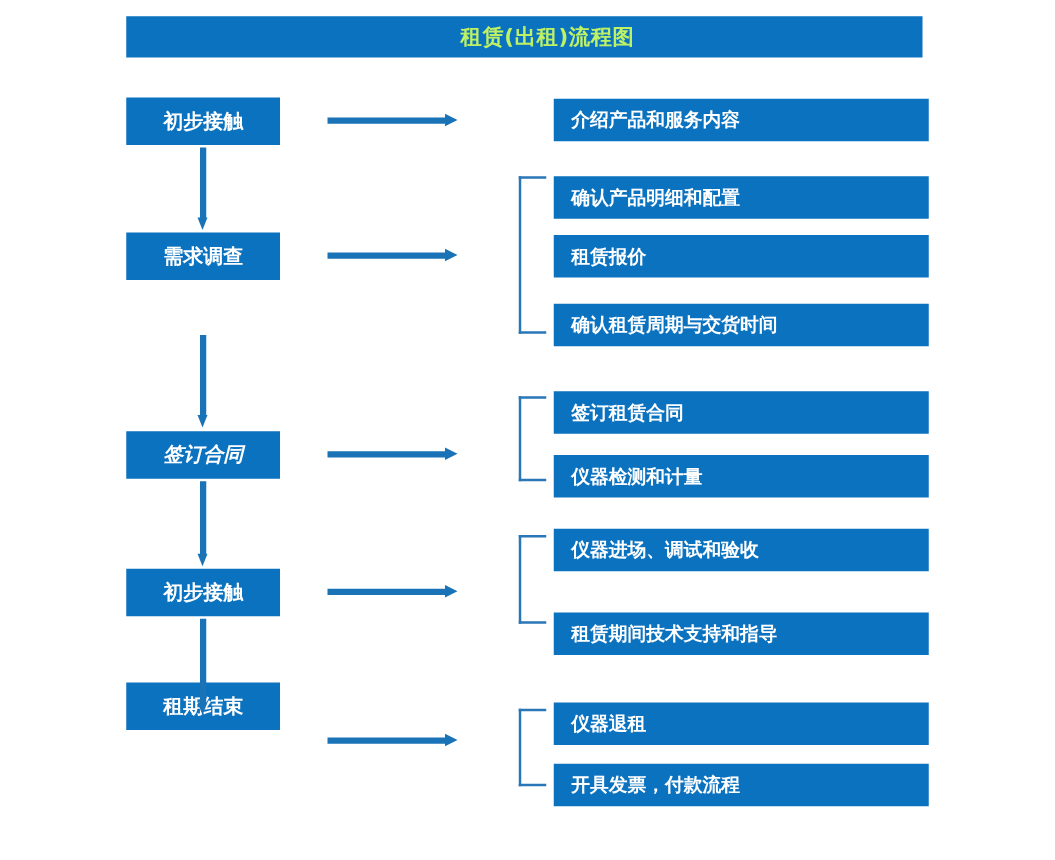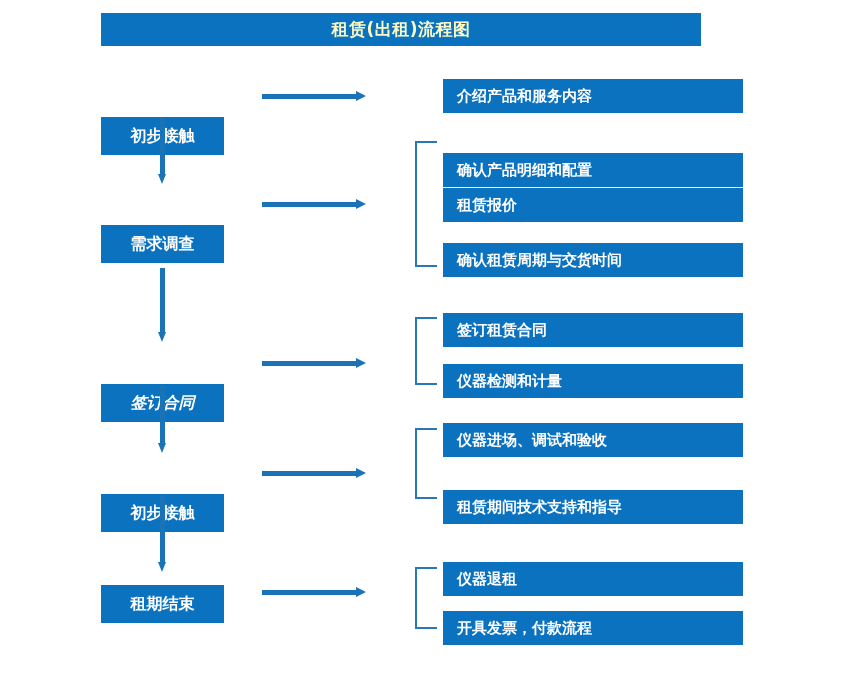--- a/index.html
+++ b/index.html
@@ -21,46 +21,46 @@
   }
 
   
   .title-bar {
     position: absolute;
     left: 101px;
     top: 13px;
     width: 600px;
     height: 33px;
     background: #0b72c0;
-    color: #fef9c3;
+    color: #bef264;
     display: flex;
     align-items: center;
     justify-content: center;
     font-size: 17px;
     font-weight: bold;
     letter-spacing: 0.5px;
+    padding-left: 37px;
   }
 
   
   .node {
     position: absolute;
     background: #0b72c0;
     color: #ffffff;
     display: flex;
     align-items: center;
     font-weight: bold;
     box-sizing: border-box;
   }
 
   .stage-node {
     width: 123px;
     height: 38px;
     justify-content: center;
     font-size: 16px;
-    margin-top: 39px;
   }
 
   .detail-node {
     left: 443px;
     width: 300px;
     height: 34px;
     padding-left: 14px;
     justify-content: flex-start;
     font-size: 15px;
   }
@@ -188,21 +188,21 @@
   <div class="bracket" style="left:415px; top:141px; width:22px; height:126px;"></div>
 
   <div class="bracket" style="left:415px; top:317px; width:22px; height:68px;"></div>
 
   <div class="bracket" style="left:415px; top:428px; width:22px; height:71px;"></div>
 
   <div class="bracket" style="left:415px; top:567px; width:22px; height:62px;"></div>
 
   <div class="node detail-node" style="top:79px;">介绍产品和服务内容</div>
 
-  <div class="node detail-node" style="top:153px;">确认产品明细和配置</div>
+  <div class="node detail-node" style="top:141px;">确认产品明细和配置</div>
 
   <div class="node detail-node" style="top:188px;">租赁报价</div>
 
   <div class="node detail-node" style="top:243px;">确认租赁周期与交货时间</div>
 
   <div class="node detail-node" style="top:313px;">签订租赁合同</div>
 
   <div class="node detail-node" style="top:364px;">仪器检测和计量</div>
 
   <div class="node detail-node" style="top:423px;">仪器进场、调试和验收</div>

